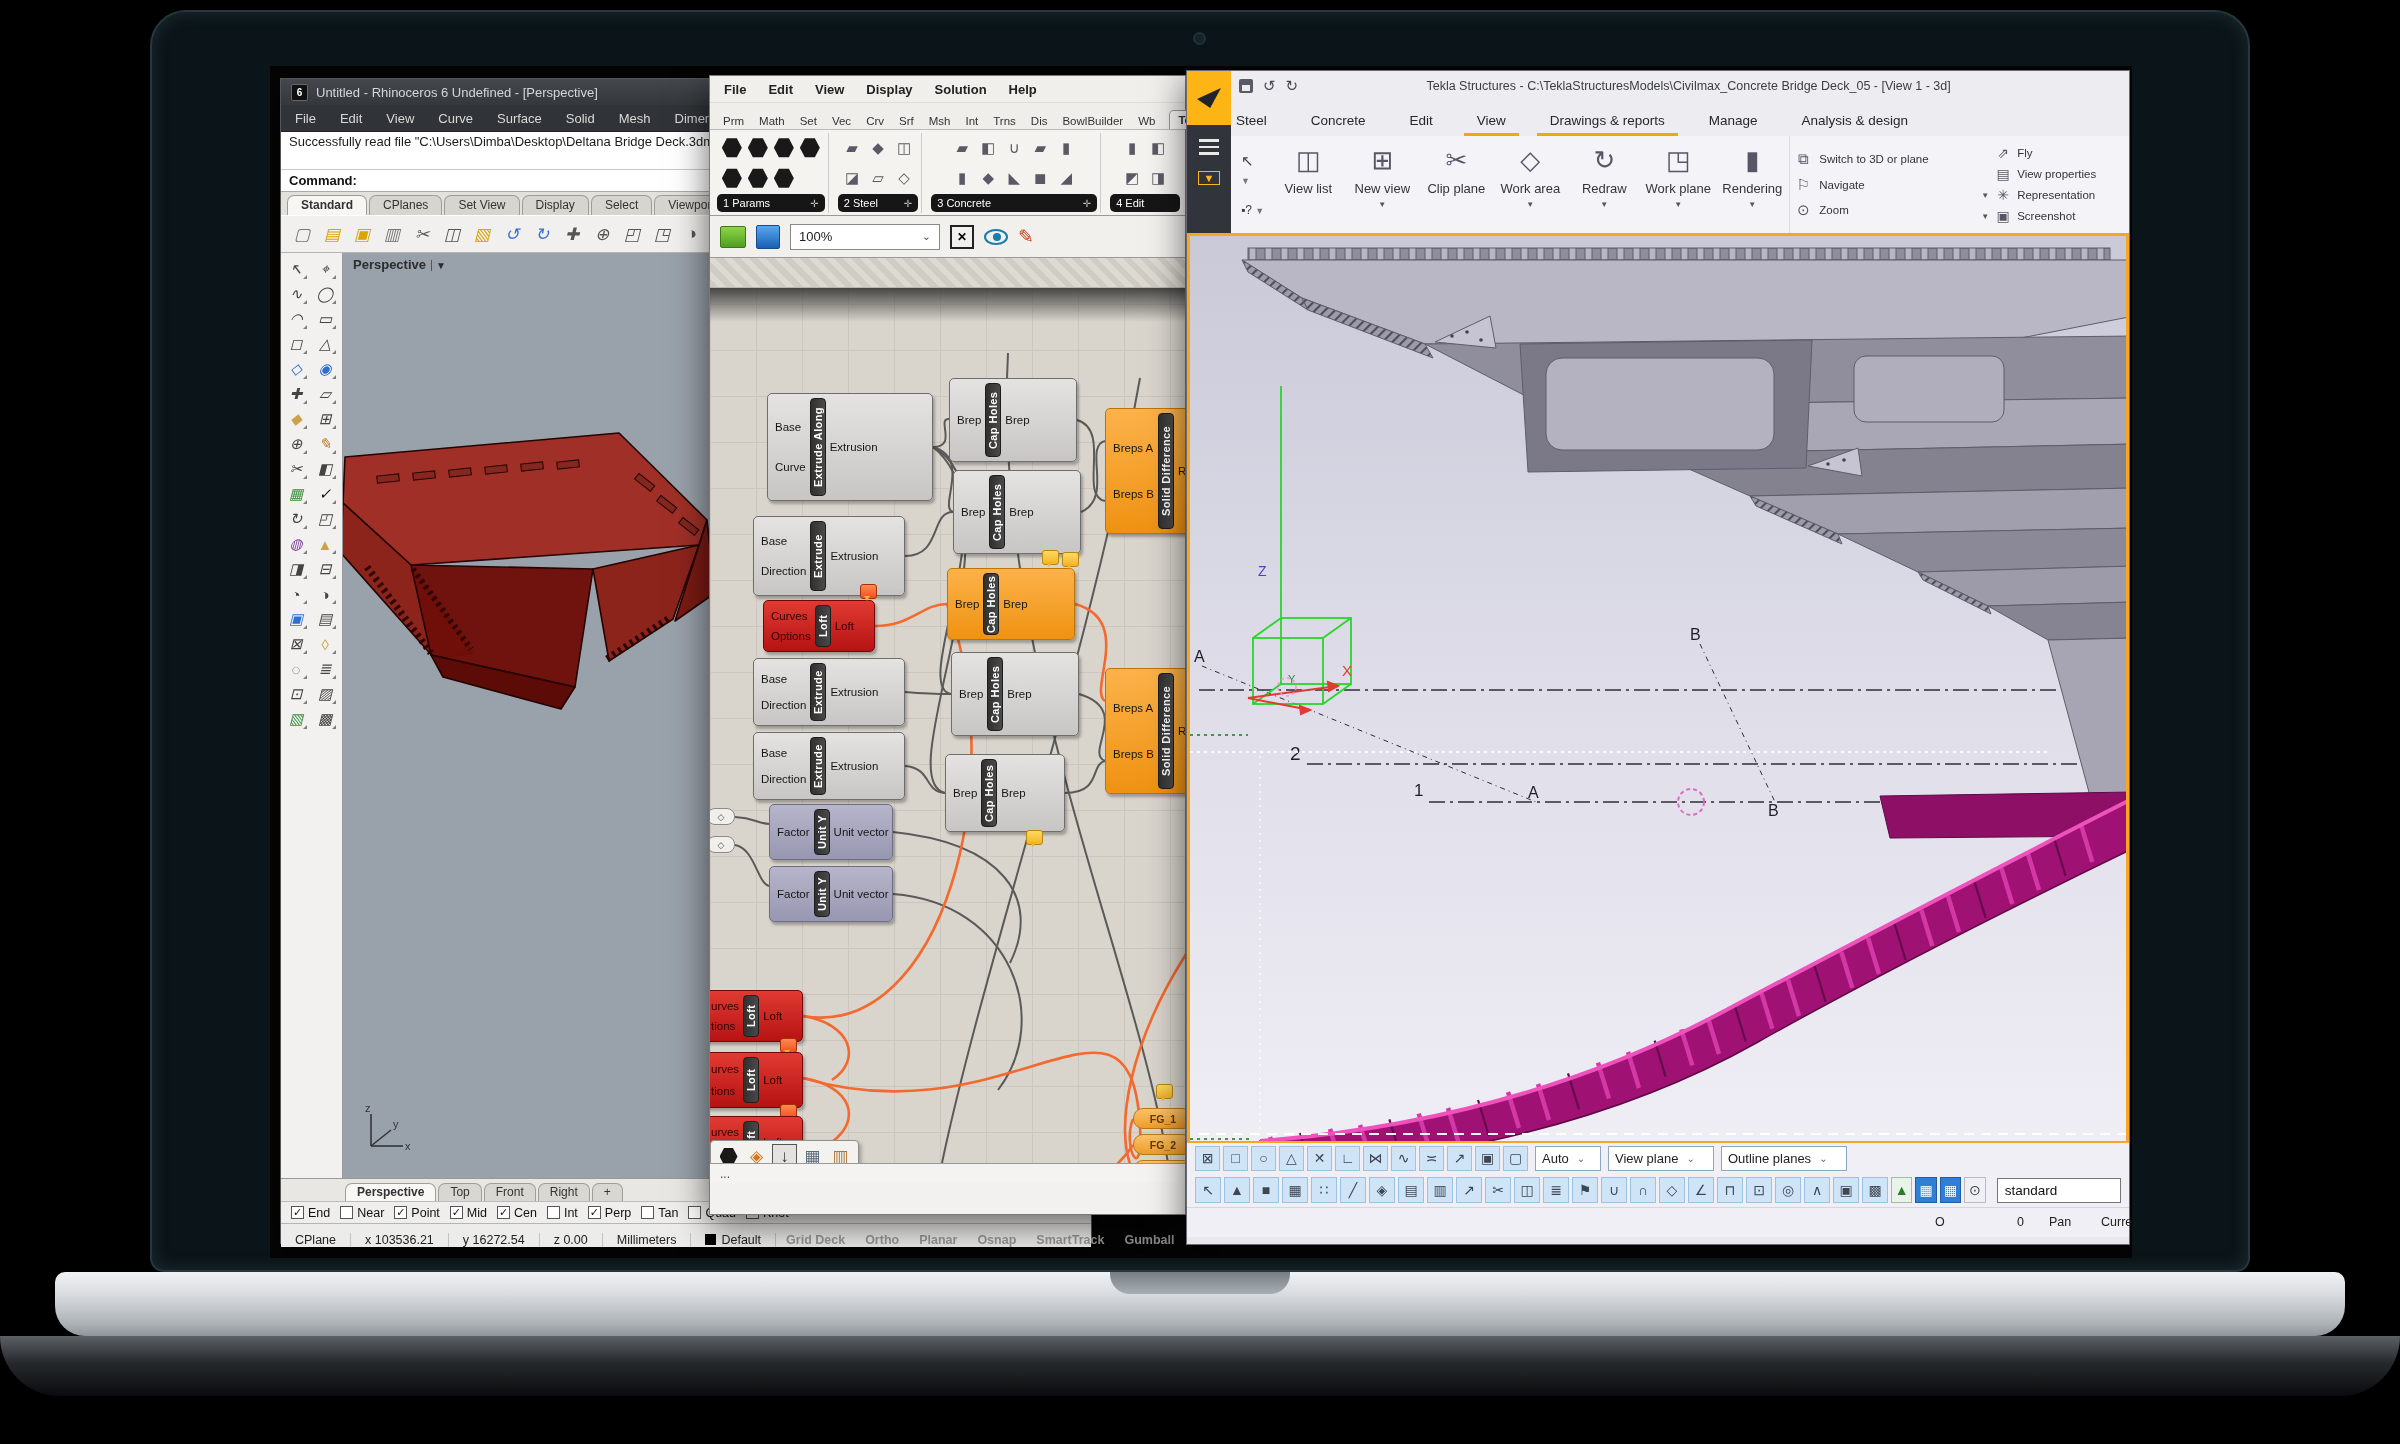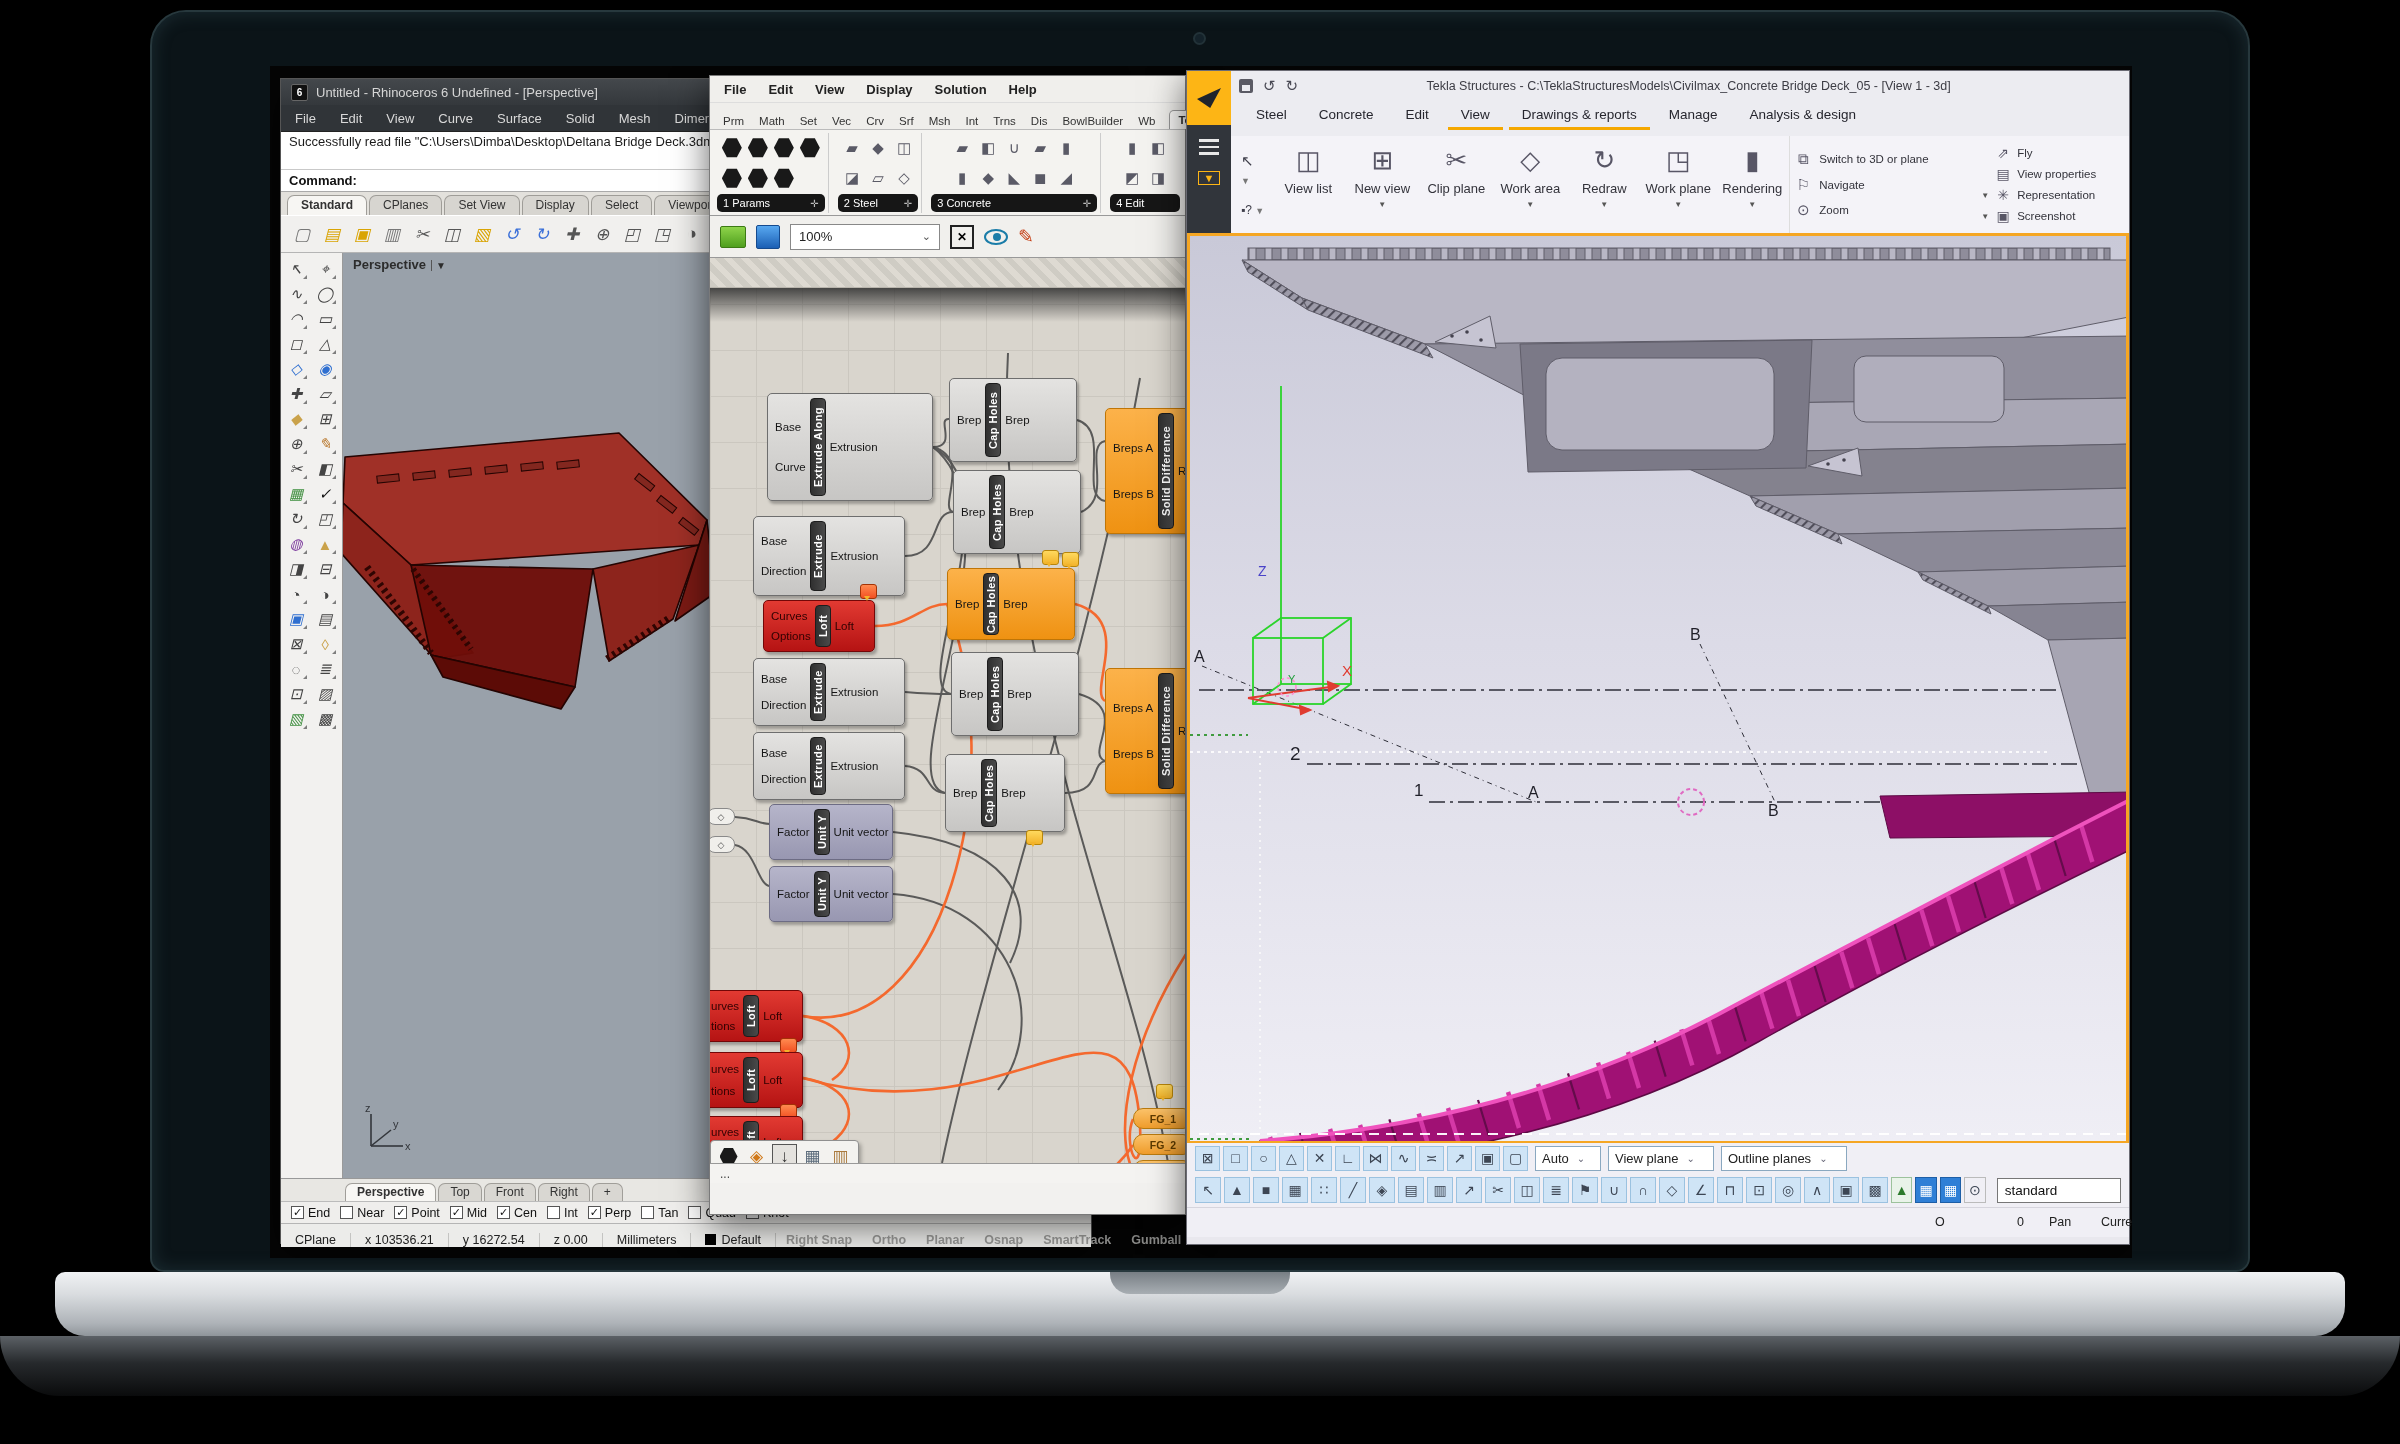--- a/index.html
+++ b/index.html
@@ -119,21 +119,21 @@
   .gmini span{width:25px;height:25px;display:flex;align-items:center;justify-content:center;font-size:17px;color:#333;}
   .gmini .sel{border:1.5px solid #555;background:#e4e2de;}
 
   
   .tekla{left:916px;top:4px;width:944px;height:1175px;background:#e9e8ee;z-index:3;border:1px solid #6b6b74;}
   .t-title{height:30px;background:#ececf1;display:flex;align-items:center;padding-left:52px;gap:10px;}
   .t-save{width:14px;height:14px;background:#5a5a64;position:relative;border-radius:2px;}
   .t-save::after{content:"";position:absolute;left:3px;top:6px;width:8px;height:6px;background:#ececf1;}
   .t-ur{font-size:15px;color:#4a4a55;}
   .t-titletext{flex:1;text-align:center;font-size:12.5px;color:#3c3c44;padding-right:60px;white-space:nowrap;overflow:hidden;}
-  .t-menu{height:35px;background:#ececf1;display:flex;align-items:flex-start;gap:6px;padding-left:56px;}
+  .t-menu{height:35px;background:#ececf1;display:flex;align-items:flex-end;gap:18px;padding-left:36px;}
   .tmi{font-size:13.5px;color:#26262e;padding:6px 13px 5px 13px;border-bottom:3px solid transparent;white-space:nowrap;}
   .tmi.active{border-bottom:3px solid #f5a800;}
   .t-ribbon{height:97px;background:#f4f3f8;display:flex;padding-left:48px;}
   .t-leftcol{position:absolute;left:0;top:0;width:44px;height:162px;background:#31353b;display:flex;flex-direction:column;align-items:center;}
   .t-logo{width:44px;height:54px;background:#fdb515;display:flex;align-items:center;justify-content:center;}
   .t-logo i{width:24px;height:20px;background:#20242c;clip-path:polygon(0 55%,100% 0,55% 100%);}
   .t-burger{margin-top:14px;width:20px;display:flex;flex-direction:column;gap:4px;}
   .t-burger b{height:2.5px;background:#e8e8e8;}
   .t-caret{margin-top:16px;color:#fdb515;font-size:11px;border:1px solid #fdb515;padding:0 5px;}
   .t-minicol{display:flex;flex-direction:column;justify-content:space-around;padding:8px 6px;color:#3e3e4a;}
@@ -464,21 +464,21 @@
           </label>
         </div>
       <div class="r-status">
         <span class="seg">CPlane</span>
         <span class="seg">x 103536.21</span>
         <span class="seg">y 16272.54</span>
         <span class="seg">z 0.00</span>
         <span class="seg">Millimeters</span>
         <span class="seg"><i class="swatch"></i><span>Default</span></span>
         <span style="display:flex;">
-            <span class="tgl">Right Snap</span>
+            <span class="tgl">Grid Deck</span>
             <span class="tgl">Ortho</span>
             <span class="tgl">Planar</span>
             <span class="tgl">Osnap</span>
             <span class="tgl">SmartTrack</span>
             <span class="tgl">Gumball</span>
           </span>
       </div>
     </div>
 
     <div class="win gh">

